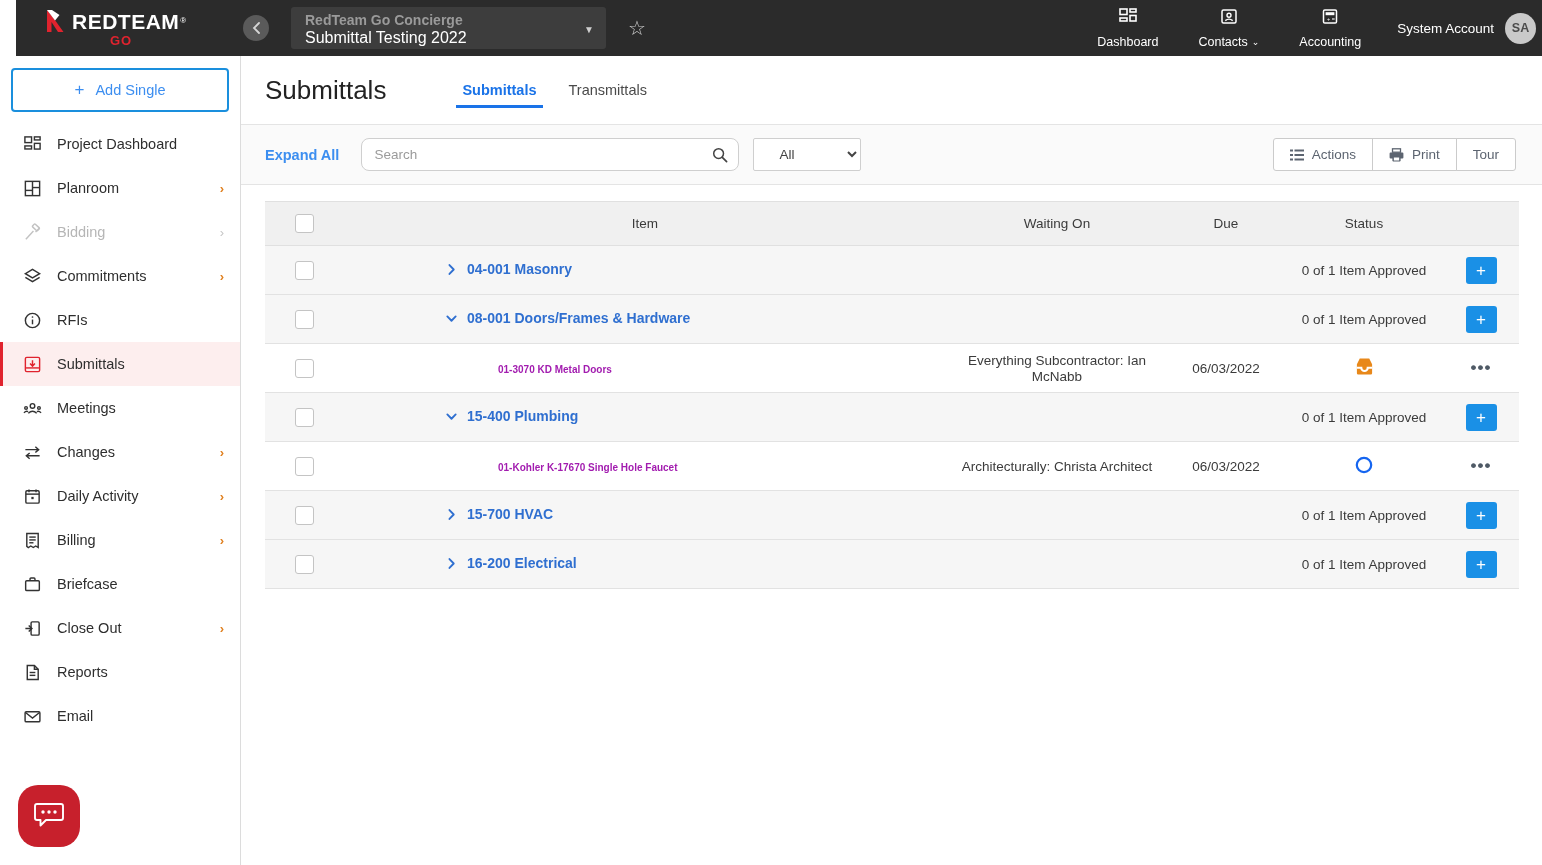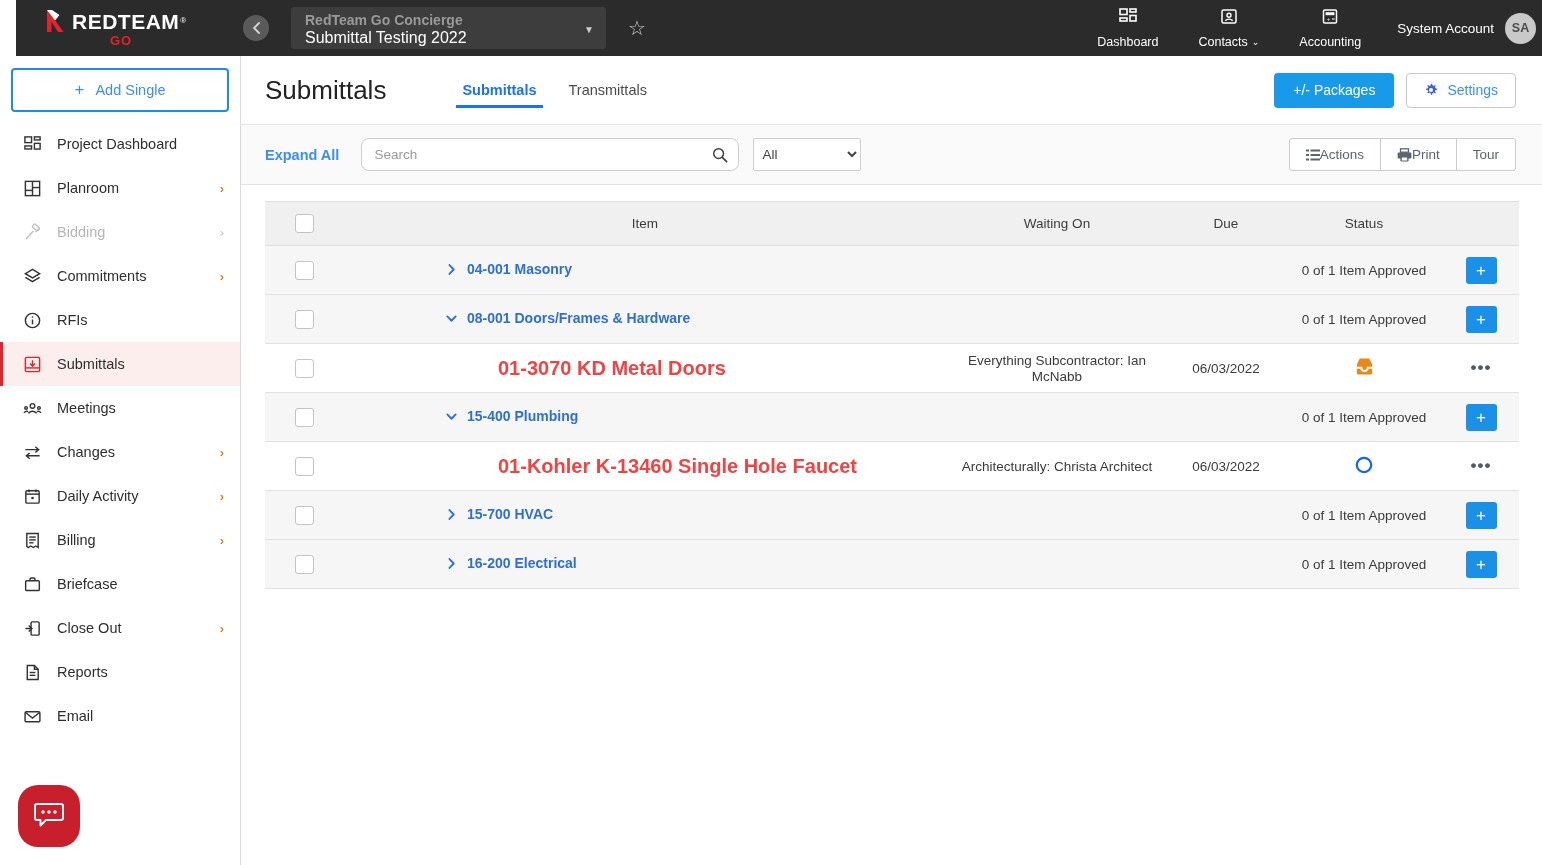--- a/index.html
+++ b/index.html
@@ -184,28 +184,28 @@
     display: flex; align-items: center; padding: 0 10px 0 12px;
   }
   .search-box input {
     border: none; outline: none; flex: 1; font-size: 13.5px; color: #333;
     font-family: "Liberation Sans", sans-serif; background: transparent;
   }
   .search-box input::placeholder { color: #9b9b9b; }
   .filter-select {
     margin-left: 14px; width: 108px; height: 33px;
     border: 1px solid #cfcfcf; background: #fff; border-radius: 2px;
-    font-size: 13.5px; color: #444; padding: 0 4px;
+    font-size: 13.5px; color: #444; padding: 0 21px;
     font-family: "Liberation Sans", sans-serif; cursor: pointer;
   }
   .tb-right { margin-left: auto; display: flex; }
   .tb-btn {
     height: 33px; border: 1px solid #cbcbcb; background: #fff;
     color: #5c6470; font-size: 13.5px; cursor: pointer;
-    display: flex; align-items: center; justify-content: center; gap: 0;
+    display: flex; align-items: center; justify-content: center; gap: 8px;
     padding: 0 16px; margin-left: -1px;
     font-family: "Liberation Sans", sans-serif;
   }
   .tb-btn:first-child { border-radius: 3px 0 0 3px; margin-left: 0;}
   .tb-btn:last-child { border-radius: 0 3px 3px 0; }
 
   
   .table-wrap { padding: 16px 24px 0 24px; }
   table.subs { width: 1254px; border-collapse: collapse; table-layout: fixed; }
   table.subs th {
@@ -229,21 +229,21 @@
     width: 19px; height: 19px; border: 1px solid #c4c4c4; border-radius: 3px;
     background: #fff; display: inline-block; vertical-align: middle; cursor: pointer;
   }
   .group-label {
     color: #2f6fd0; font-size: 14px; font-weight: bold; cursor: pointer;
     display: inline-flex; align-items: center;
   }
   .group-label .chev {
     color: #2f6fd0; margin-right: 9px; font-size: 15px; display:inline-flex;
   }
-  .item-name { padding-left: 155px; font-weight: bold; color: #ef4444; font-size: 20px;}
+  .item-name { padding-left: 155px; font-weight: bold; color: #a21caf; font-size: 10px;}
   .status-text { font-size: 13.5px; color: #3b3b3b; }
   .wait-text { font-size: 13.5px; color: #3b3b3b; }
   .due-text { font-size: 13.5px; color: #3b3b3b; }
   .plus-btn {
     width: 31px; height: 27px; background: #1a90e6; border-radius: 3px;
     color: #fff; border: none; cursor: pointer;
     display: inline-flex; align-items: center; justify-content: center;
     font-size: 17px; line-height: 1;
   }
   .dots-btn {
@@ -505,30 +505,20 @@
 
   <div class="page-head">
     <div class="page-title">Submittals</div>
     <div class="tabs">
       <div class="tab active">
         <span>Submittals</span>
       </div>
       <div class="tab">
         <span>Transmittals</span>
       </div>
-    </div>
-    <div class="head-actions">
-      <button class="btn-packages">+/- Packages</button>
-      <button class="btn-settings">
-        <svg width="14" height="14" viewBox="0 0 16 16">
-          <path d="M8 0.8 l1.3 0 .35 1.9 1.5 .62 1.55-1.15 .92 .92 -1.15 1.55 .62 1.5 1.9 .35 0 1.3 -1.9 .35 -.62 1.5 1.15 1.55 -.92 .92 -1.55-1.15 -1.5 .62 -.35 1.9 -1.3 0 -.35-1.9 -1.5-.62 -1.55 1.15 -.92-.92 1.15-1.55 -.62-1.5 -1.9-.35 0-1.3 1.9-.35 .62-1.5 -1.15-1.55 .92-.92 1.55 1.15 1.5-.62 Z" fill="#3c5fe0"></path>
-          <circle cx="8" cy="8" r="2.3" fill="#ffffff"></circle>
-        </svg>
-        <span>Settings</span>
-      </button>
     </div>
   </div>
 
   <div class="toolbar">
     <div class="expand-all">Expand All</div>
     <div class="search-box">
       <input type="text" placeholder="Search" style="">
       <svg width="16" height="16" viewBox="0 0 16 16">
         <circle cx="6.6" cy="6.6" r="4.9" fill="none" stroke="#444" stroke-width="1.5"></circle>
         <line x1="10.3" y1="10.3" x2="14.6" y2="14.6" stroke="#444" stroke-width="1.7" stroke-linecap="round"></line>
@@ -627,21 +617,21 @@
                 </span>
                 <span>15-400 Plumbing</span>
               </span></td>
             <td class="col-wait"></td>
             <td class="col-due"></td>
             <td class="col-status"><span class="status-text">0 of 1 Item Approved</span></td>
             <td class="col-act"><button class="plus-btn">+</button></td>
           </tr>
           <tr class="item-row">
             <td class="col-chk"><span class="chk"></span></td>
-            <td class="col-item"><span class="item-name">01-Kohler K-13460 Single Hole Faucet</span></td>
+            <td class="col-item"><span class="item-name">01-Kohler K-17670 Single Hole Faucet</span></td>
             <td class="col-wait"><span class="wait-text">Architecturally: Christa Architect</span></td>
             <td class="col-due"><span class="due-text">06/03/2022</span></td>
             <td class="col-status"><svg width="20" height="20" viewBox="0 0 20 20">
                 <circle cx="10" cy="10" r="7.2" fill="none" stroke="#1565f0" stroke-width="2.2"></circle>
               </svg></td>
             <td class="col-act"><button class="dots-btn">•••</button></td>
           </tr>
           <tr class="group-row">
             <td class="col-chk"><span class="chk"></span></td>
             <td class="col-item" style="padding-left: 102px;"><span class="group-label">

